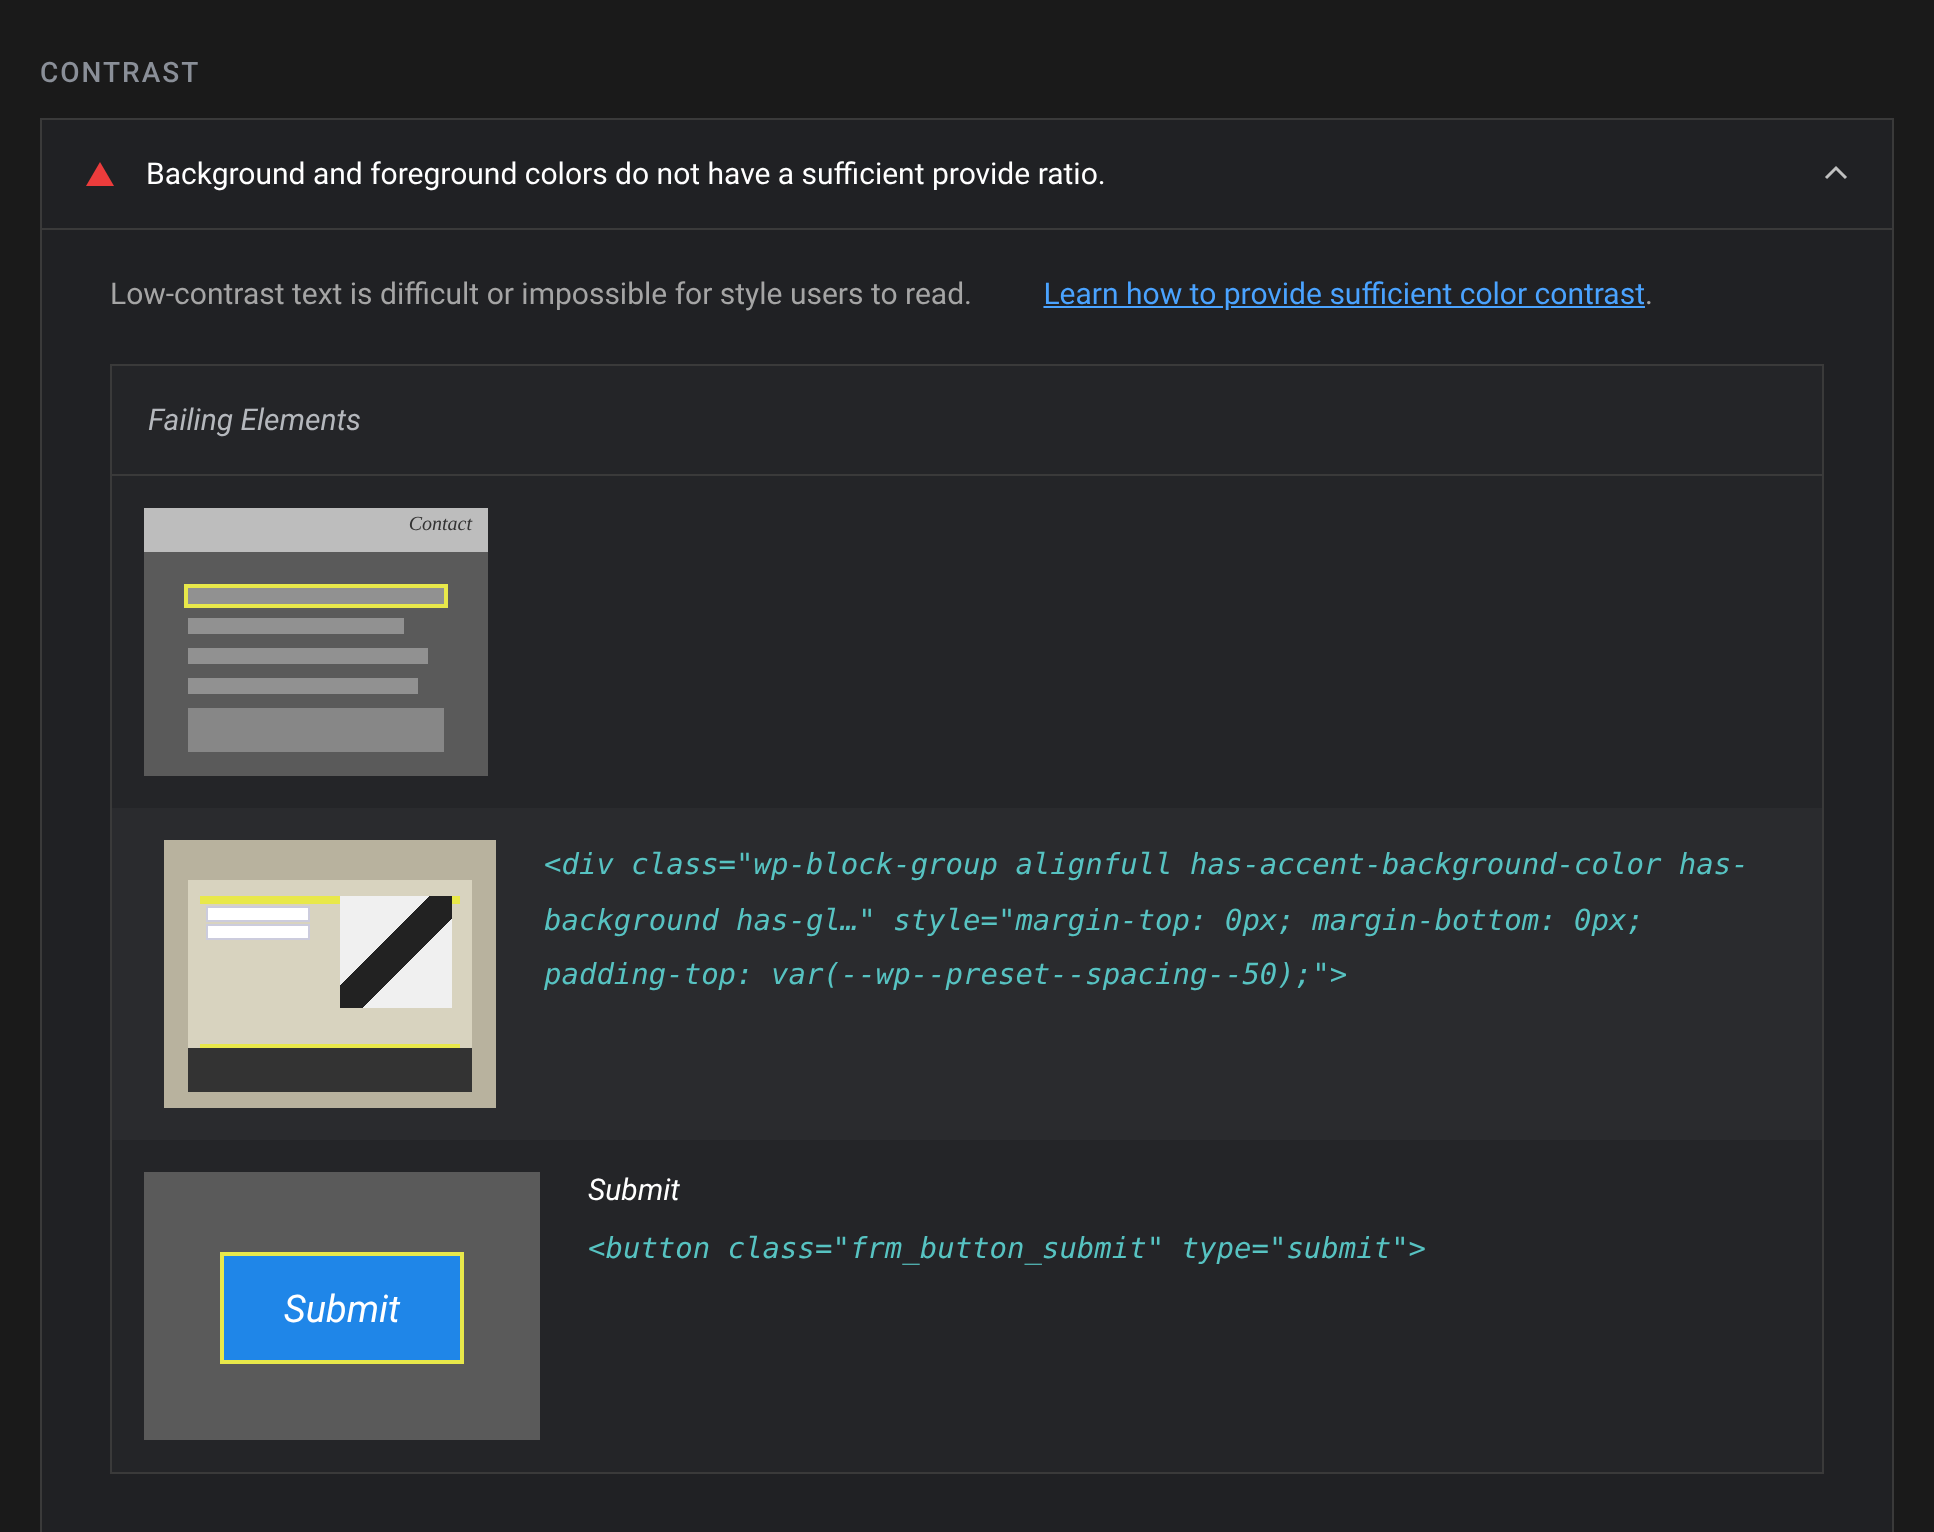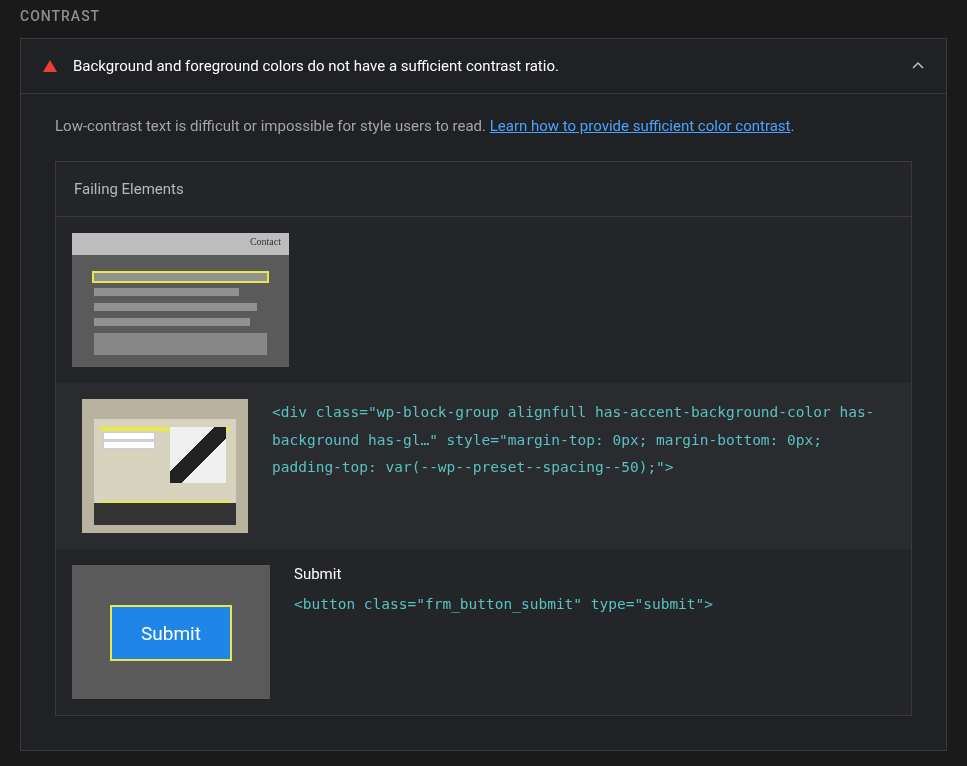--- a/index.html
+++ b/index.html
@@ -19,20 +19,21 @@
   padding: 0 20px 20px 20px;
 }
 
 .section-title {
   font-size: 14px;
   letter-spacing: 1px;
   font-weight: 500;
   color: #8a8f98;
   padding: 8px 0 14px 0;
   text-transform: uppercase;
+  margin-top: 21px;
 }
 
 .panel {
   border: 1px solid #3a3a3a;
   background: #202124;
 }
 
 .audit-header {
   display: flex;
   align-items: center;
@@ -64,44 +65,46 @@
   padding: 22px 34px 34px 34px;
 }
 .desc {
   font-size: 15px;
   color: #a5a5a5;
   margin-bottom: 24px;
   line-height: 1.4;
 }
 .desc a {
   color: #4aa3ff;
+  margin-left: 32px;
 }
 
 .fail-box {
   border: 1px solid #3a3a3a;
   background: #242528;
+  font-style: italic;
 }
 .fail-head {
   padding: 18px 18px;
   font-size: 15px;
   color: #b5b8bd;
   border-bottom: 1px solid #3a3a3a;
 }
 .fail-item {
   display: flex;
   gap: 24px;
   padding: 16px;
   align-items: flex-start;
 }
 .fail-item.alt {
   background: rgba(255,255,255,0.03);
 }
 
 .thumb {
-  width: 217px;
+  width: 172px;
   height: 134px;
   background: #5a5a5a;
   flex-shrink: 0;
   position: relative;
   overflow: hidden;
 }
 
 .thumb.item2 {
   width: 166px;
   height: 134px;
@@ -192,21 +195,21 @@
 </head>
 <body>
 
 <div class="wrap">
   <div class="section-title">CONTRAST</div>
 
   <div class="panel">
 
     <div class="audit-header">
       <div class="tri"></div>
-      <div class="title">Background and foreground colors do not have a sufficient contrast ratio.</div>
+      <div class="title">Background and foreground colors do not have a sufficient provide ratio.</div>
       <div class="chev">
         <svg viewBox="0 0 12 12" width="12" height="12">
             <path d="M1 8 L6 3 L11 8" stroke="#c0c0c0" stroke-width="1.5" fill="none"></path>
           </svg>
       </div>
     </div>
 
     <div class="audit-body">
 
       <div class="desc">

